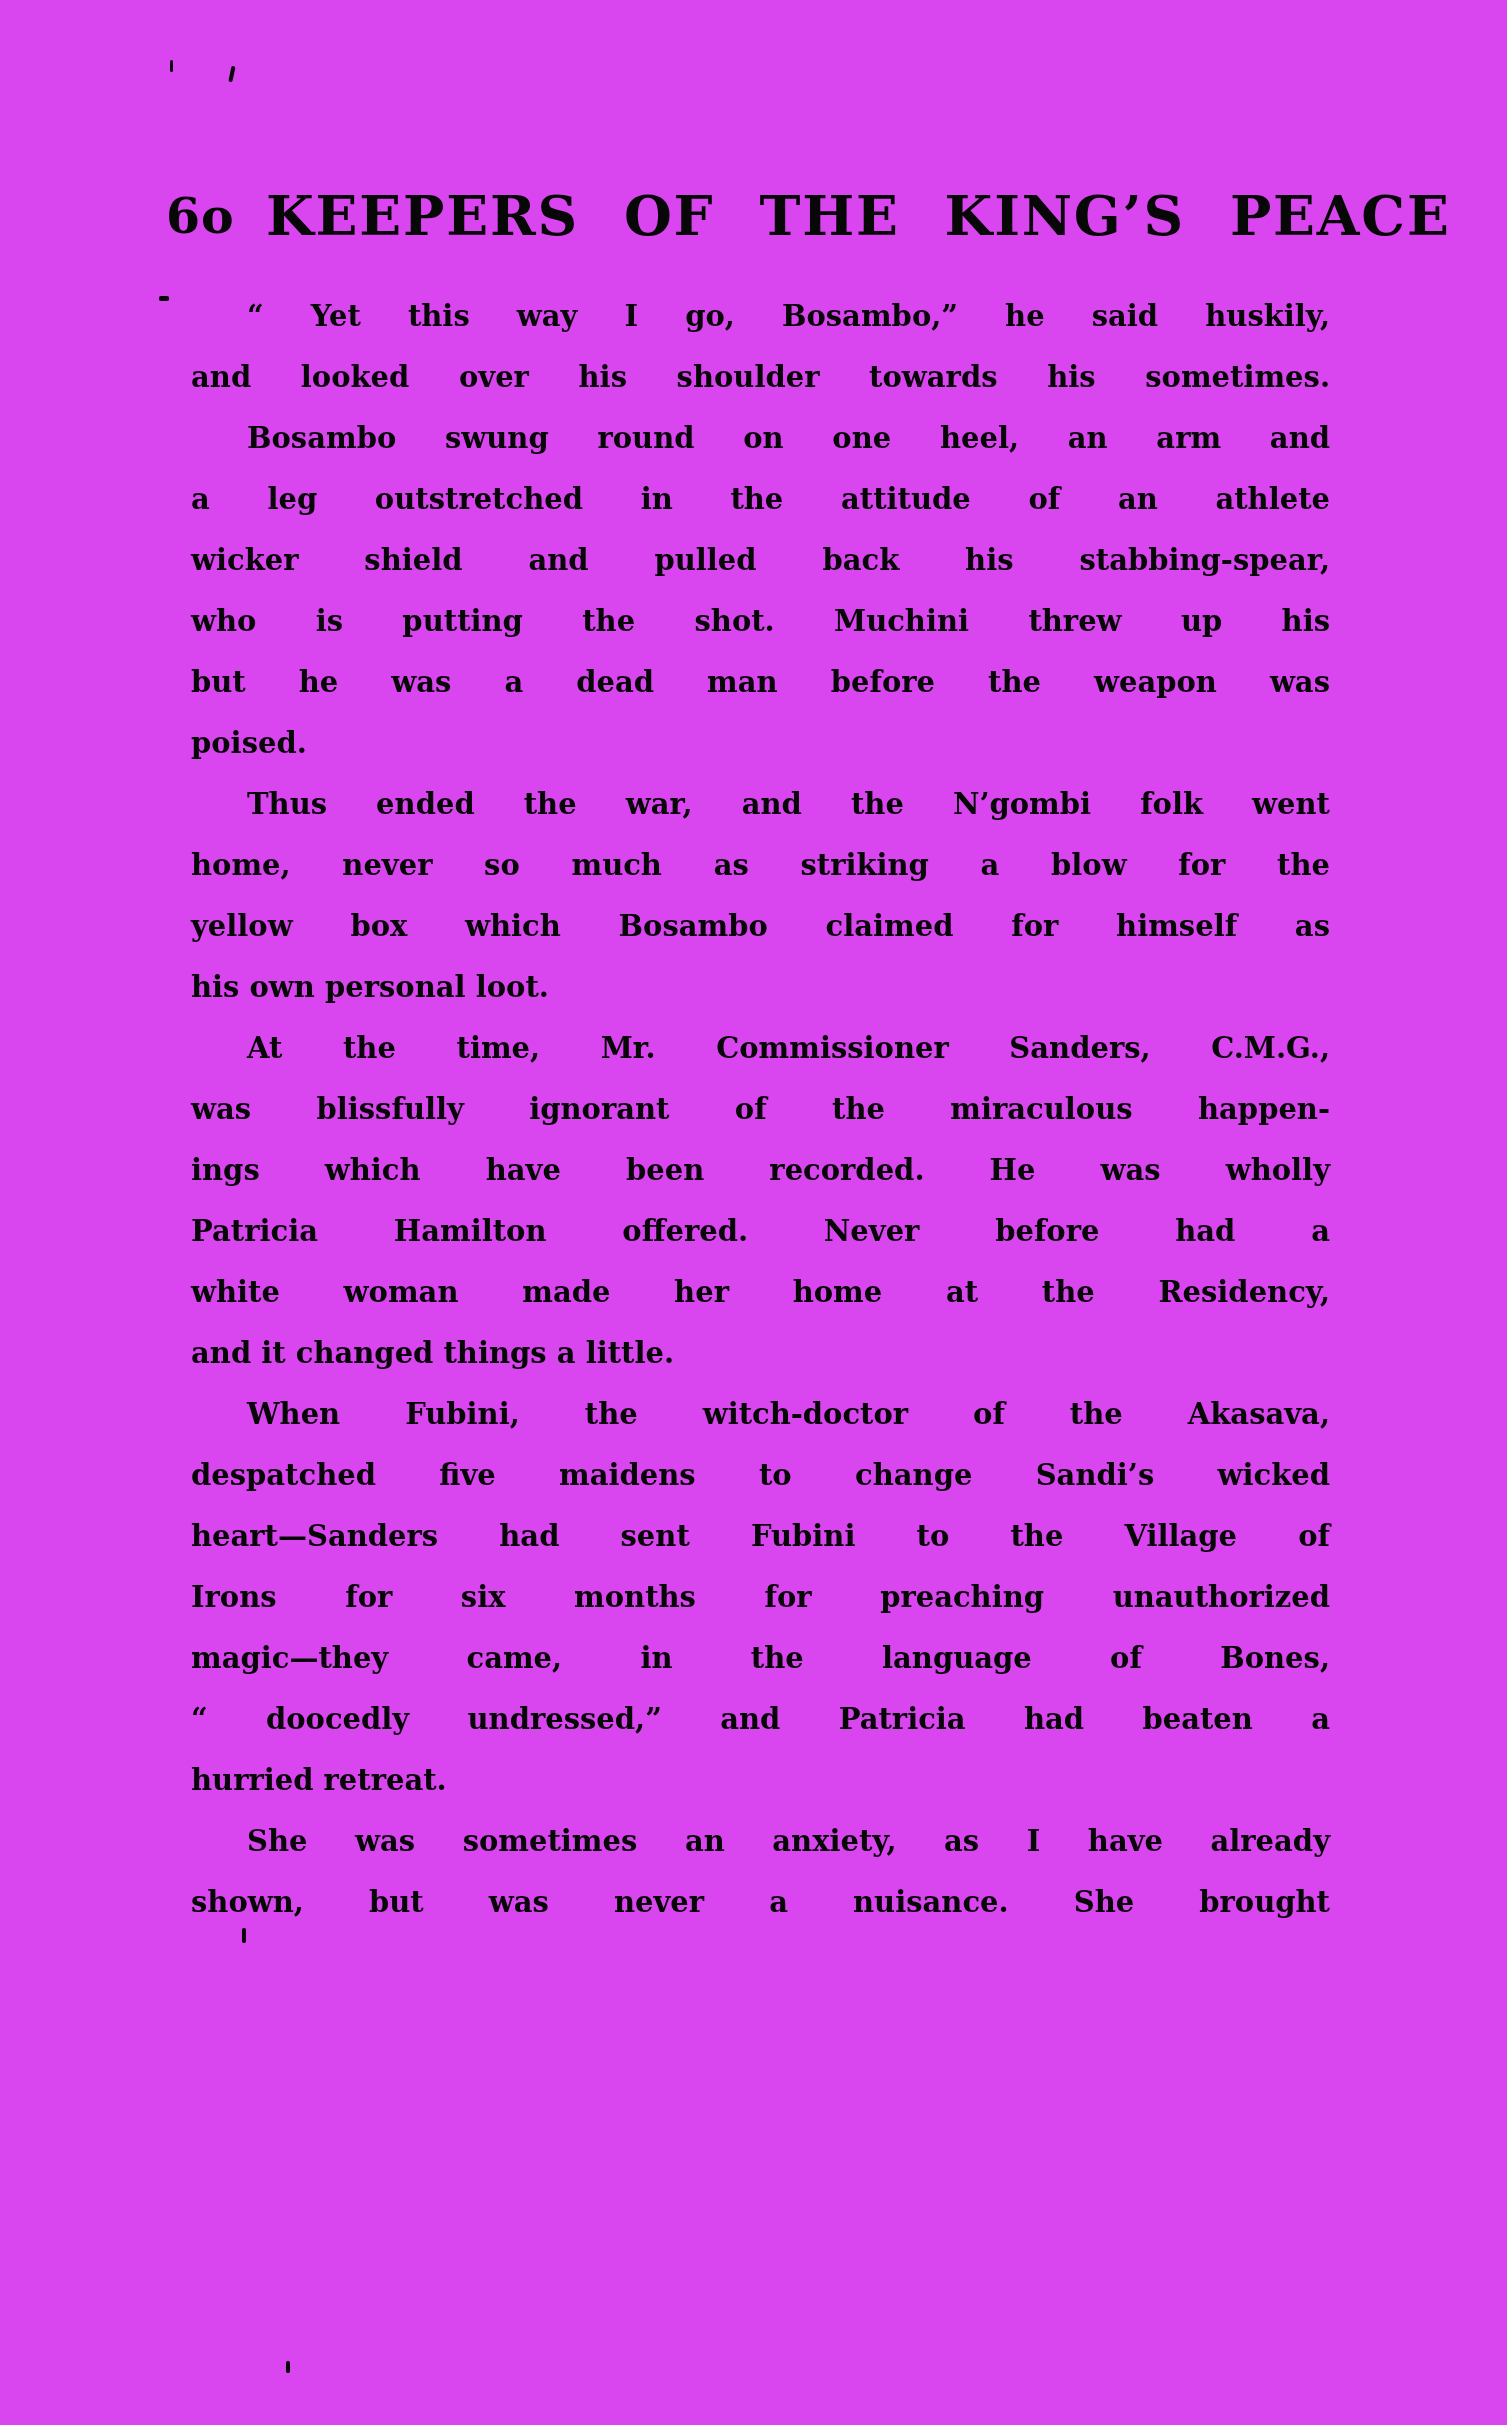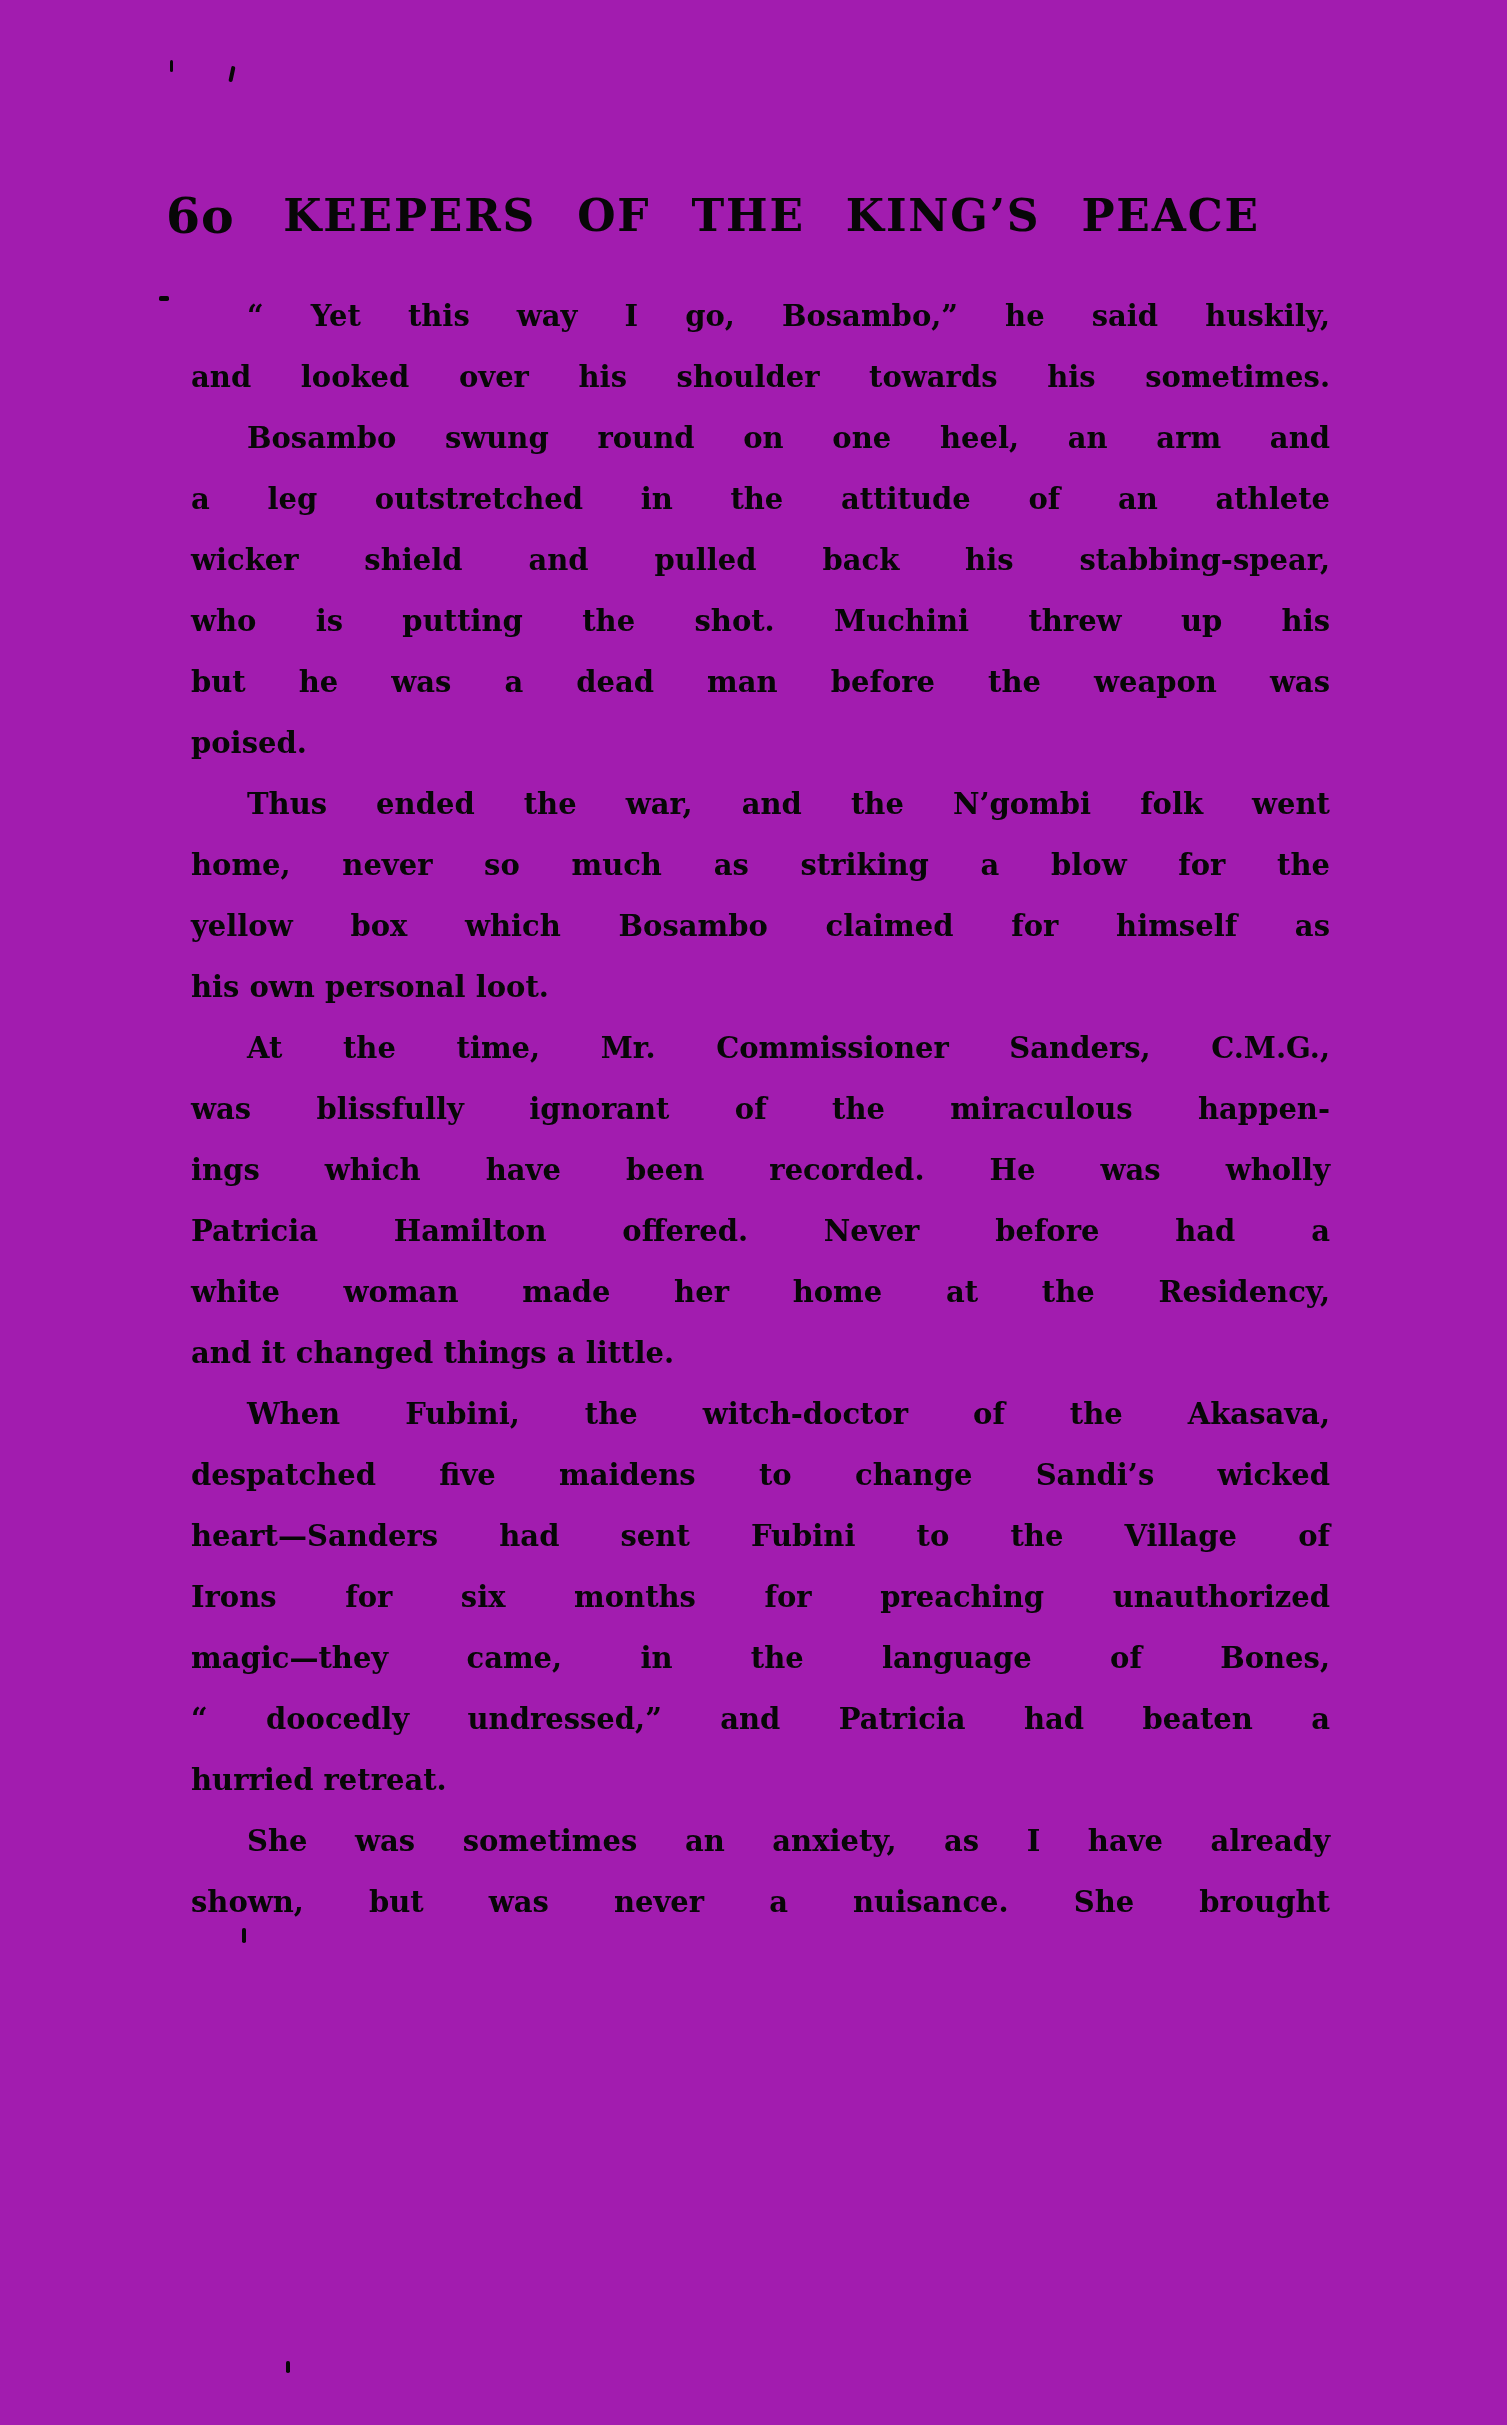--- a/index.html
+++ b/index.html
@@ -4,40 +4,40 @@
 <style>
   html, body {
     margin: 0;
     padding: 0;
     background: #ffffff;
   }
   .page {
     position: relative;
     width: 1507px;
     height: 2426px;
-    background: #a21caf;
+    background: #d946ef;
     color: #070707;
     font-family: "DejaVu Serif", "Liberation Serif", serif;
     overflow: hidden;
   }
   .page-number {
     position: absolute;
     top: 188px;
     left: 166px;
     font-size: 49px;
     line-height: 56px;
     font-weight: 700;
     letter-spacing: 0.9px;
   }
   .running-title {
     position: absolute;
     top: 188px;
     left: 266px;
     width: 1011px;
-    font-size: 44px;
+    font-size: 55px;
     line-height: 56px;
     font-weight: 700;
     text-align: center;
     letter-spacing: 1.8px;
     word-spacing: 24px;
     white-space: nowrap;
   }
   .body-text {
     position: absolute;
     top: 286px;

